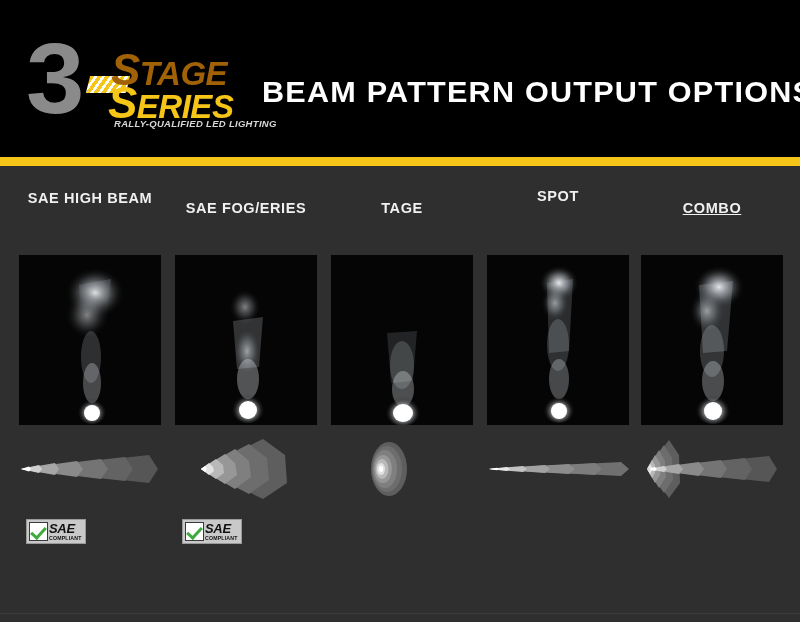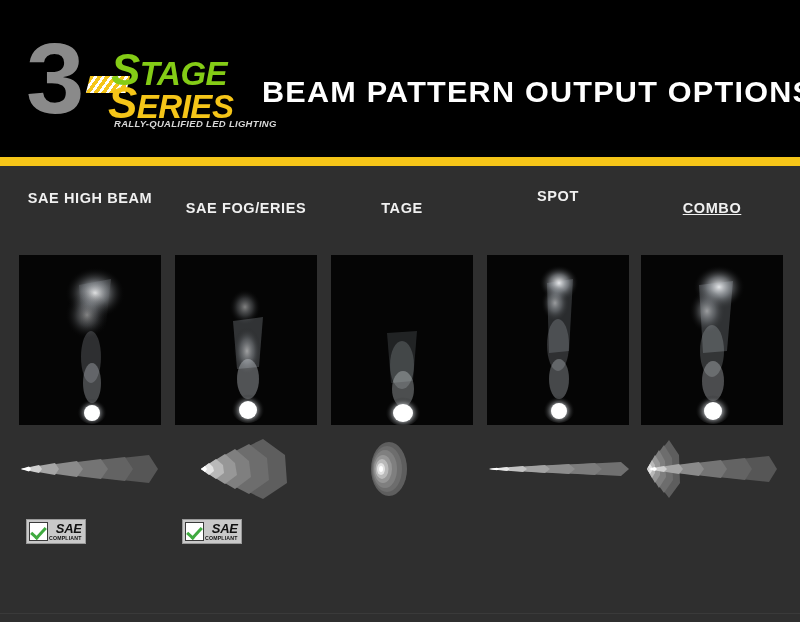--- a/index.html
+++ b/index.html
@@ -27,21 +27,21 @@
   }
   .logo-word{
     position:absolute;
     font-family:"Liberation Sans", sans-serif;
     font-weight:700;
     font-style:italic;
     white-space:nowrap;
   }
   .logo-stage{
     left:85px;top:12px;
-    color:#84cc16;
+    color:#a16207;
     font-size:33px;
     letter-spacing:-0.5px;
   }
   .logo-stage .cap{font-size:44px;}
   .logo-series{
     left:82px;top:45px;
     color:#f5c518;
     font-size:33px;
     letter-spacing:-0.5px;
   }
@@ -118,21 +118,20 @@
     transform:rotate(42deg);
   }
   .sae-text{
     margin-left:1px;line-height:1;
   }
   .sae-main{
     display:block;
     font-family:"Liberation Sans", sans-serif;
     font-size:13px;font-weight:700;font-style:italic;color:#111;
     letter-spacing:-0.3px;
-    text-align:right;
   }
   .sae-sub{
     display:block;
     font-family:"Liberation Sans", sans-serif;
     font-size:5.2px;font-weight:700;color:#111;
     letter-spacing:0.2px;margin-top:1px;
   }
   .bottom-rule{
     position:absolute;left:0;top:613px;width:800px;height:1px;
     background:#3a3a3a;

